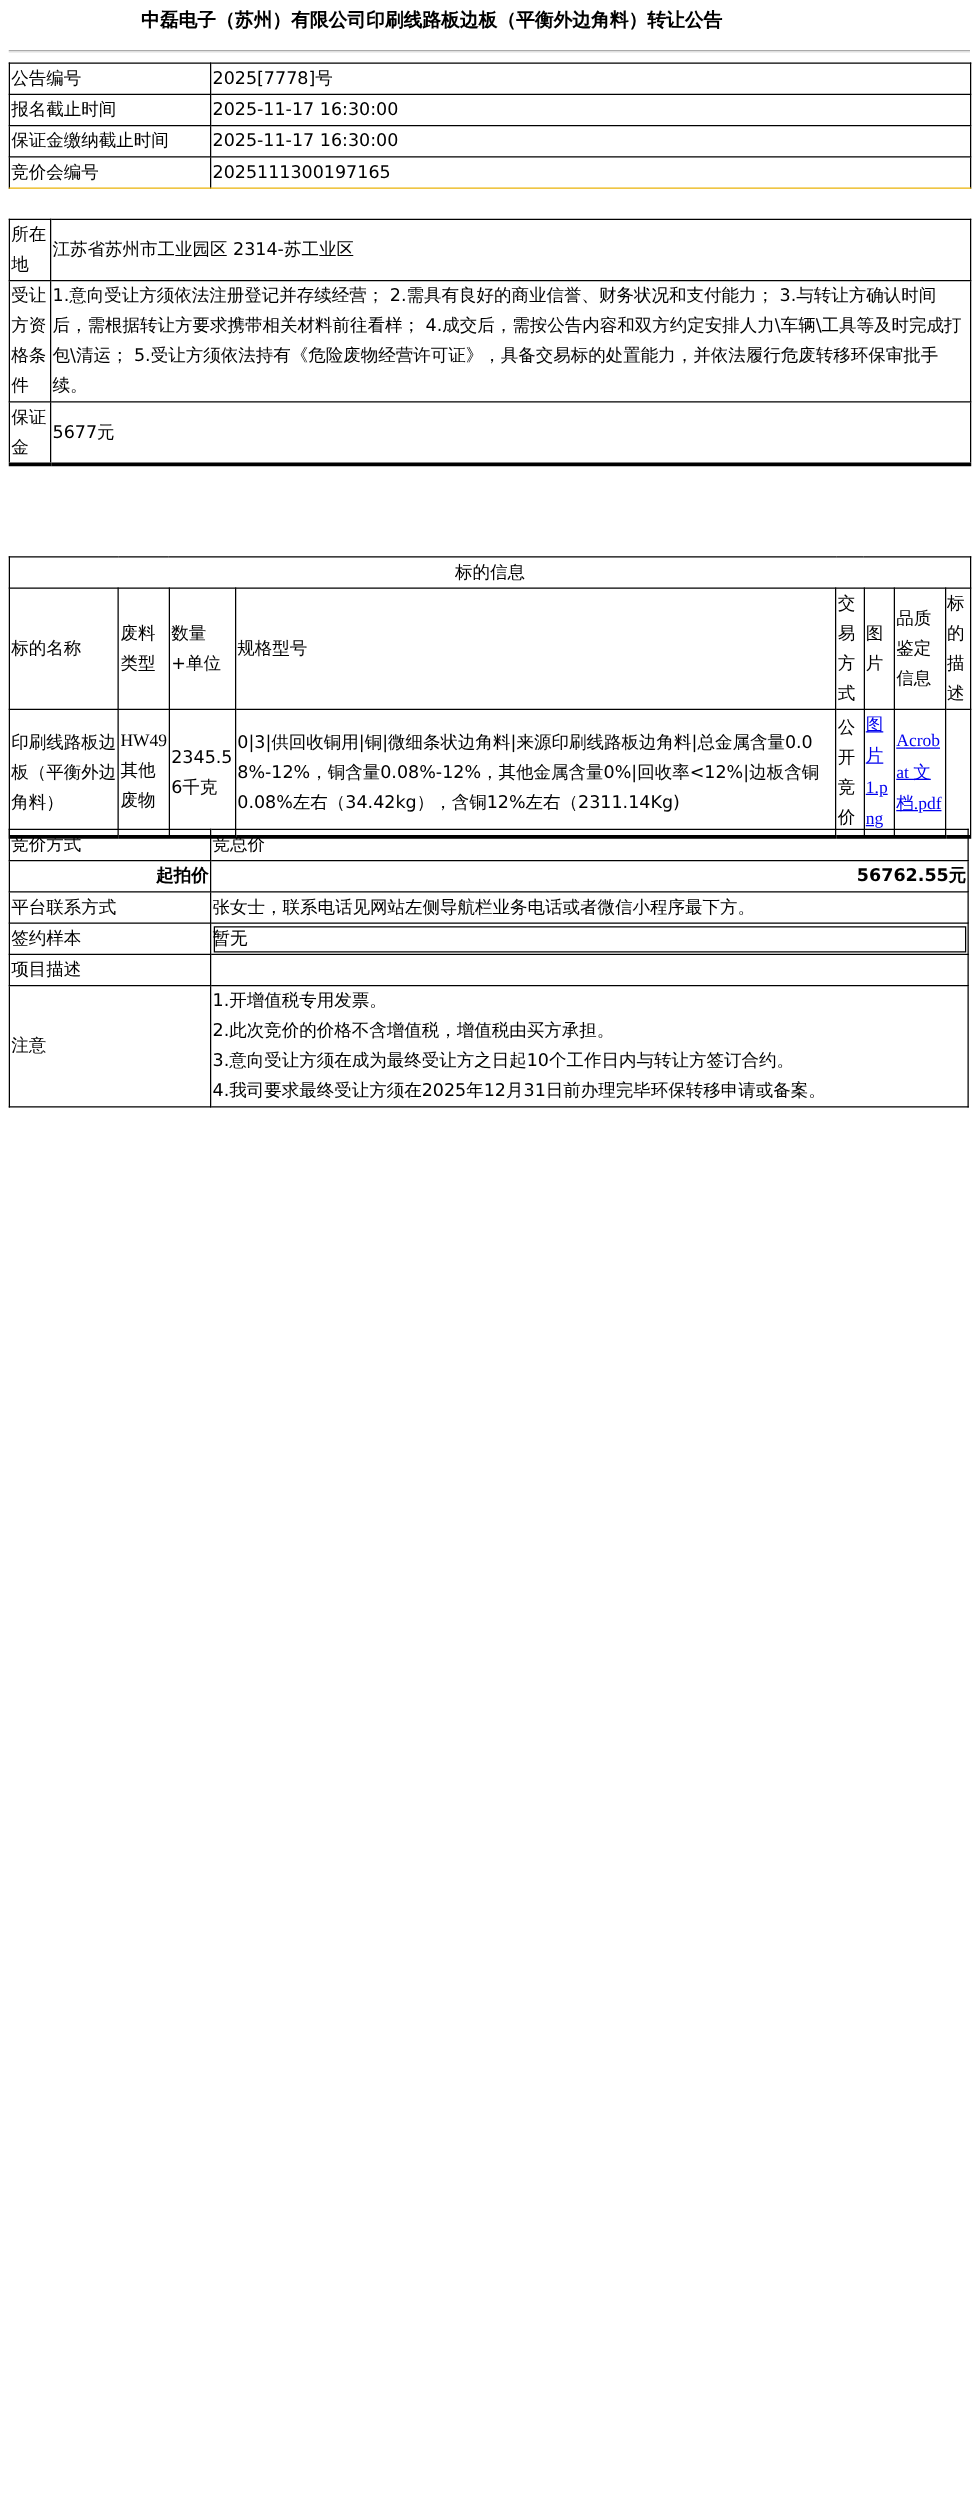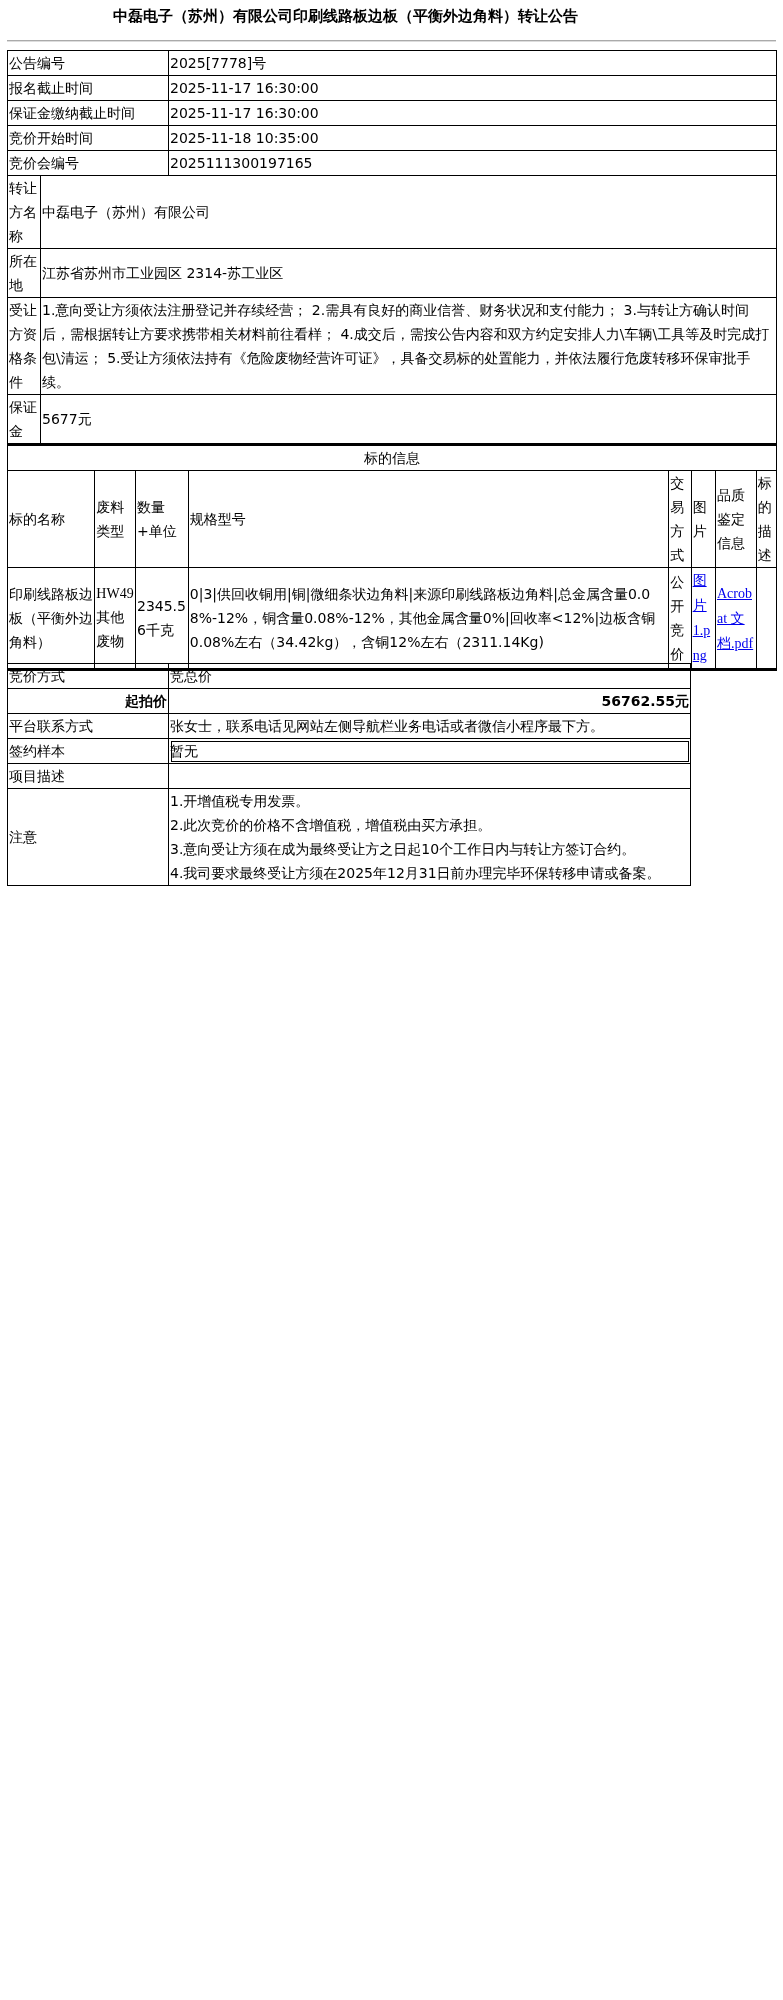--- a/index.html
+++ b/index.html
@@ -60,21 +60,21 @@
     #t-party tr:last-child td { border-bottom: 3px solid #000; }
 
     
     #t-subject { left: 7px; top: 445px; width: 770px; padding-left: 12px; }
     #t-subject .hdr { text-align: center; height: 24px; }
     #t-subject tr:last-child td { border-bottom: 3px solid #000; }
     .serif { font-family: "Liberation Serif", "DejaVu Serif", serif; }
     a.lnk { color: #0000ee; text-decoration: underline; font-family: "Liberation Serif", "DejaVu Serif", serif; }
 
     
-    #t-bottom { left: 7px; top: 663px; width: 684px; }
+    #t-bottom { left: 7px; top: 663px; width: 768px; }
     #t-bottom .k { width: 158px; }
     #t-bottom td { height: 24px; }
     .bold { font-weight: bold; text-align: right; }
     .note-line { display: block; line-height: 24px; }
   </style>
 </head>
 <body>
 
 <div class="title">中磊电子（苏州）有限公司印刷线路板边板（平衡外边角料）转让公告</div>
 <div class="hr"></div>
@@ -87,36 +87,28 @@
   </tr>
   <tr>
     <td class="k">报名截止时间</td>
     <td>2025-11-17 16:30:00</td>
   </tr>
   <tr>
     <td class="k">保证金缴纳截止时间</td>
     <td>2025-11-17 16:30:00</td>
   </tr>
   <tr>
-    <td class="k">竞价开始时间</td>
-    <td>2025-11-18 10:35:00</td>
-  </tr>
-  <tr>
     <td class="k">竞价会编号</td>
     <td>2025111300197165</td>
   </tr>
 </tbody>
   </table>
 
 <table id="t-party">
   <tbody>
-      <tr>
-    <td class="k" style="height:72px;">转让方名称</td>
-    <td>中磊电子（苏州）有限公司</td>
-  </tr>
   <tr>
     <td class="k" style="height:48px;">所在地</td>
     <td>江苏省苏州市工业园区 2314-苏工业区</td>
   </tr>
   <tr>
     <td class="k" style="height:96px;">受让方资格条件</td>
     <td>1.意向受让方须依法注册登记并存续经营； 2.需具有良好的商业信誉、财务状况和支付能力； 3.与转让方确认时间后，需根据转让方要求携带相关材料前往看样； 4.成交后，需按公告内容和双方约定安排人力\车辆\工具等及时完成打包\清运； 5.受让方须依法持有《危险废物经营许可证》，具备交易标的处置能力，并依法履行危废转移环保审批手续。</td>
   </tr>
   <tr>
     <td class="k" style="height:48px;">保证金</td>

